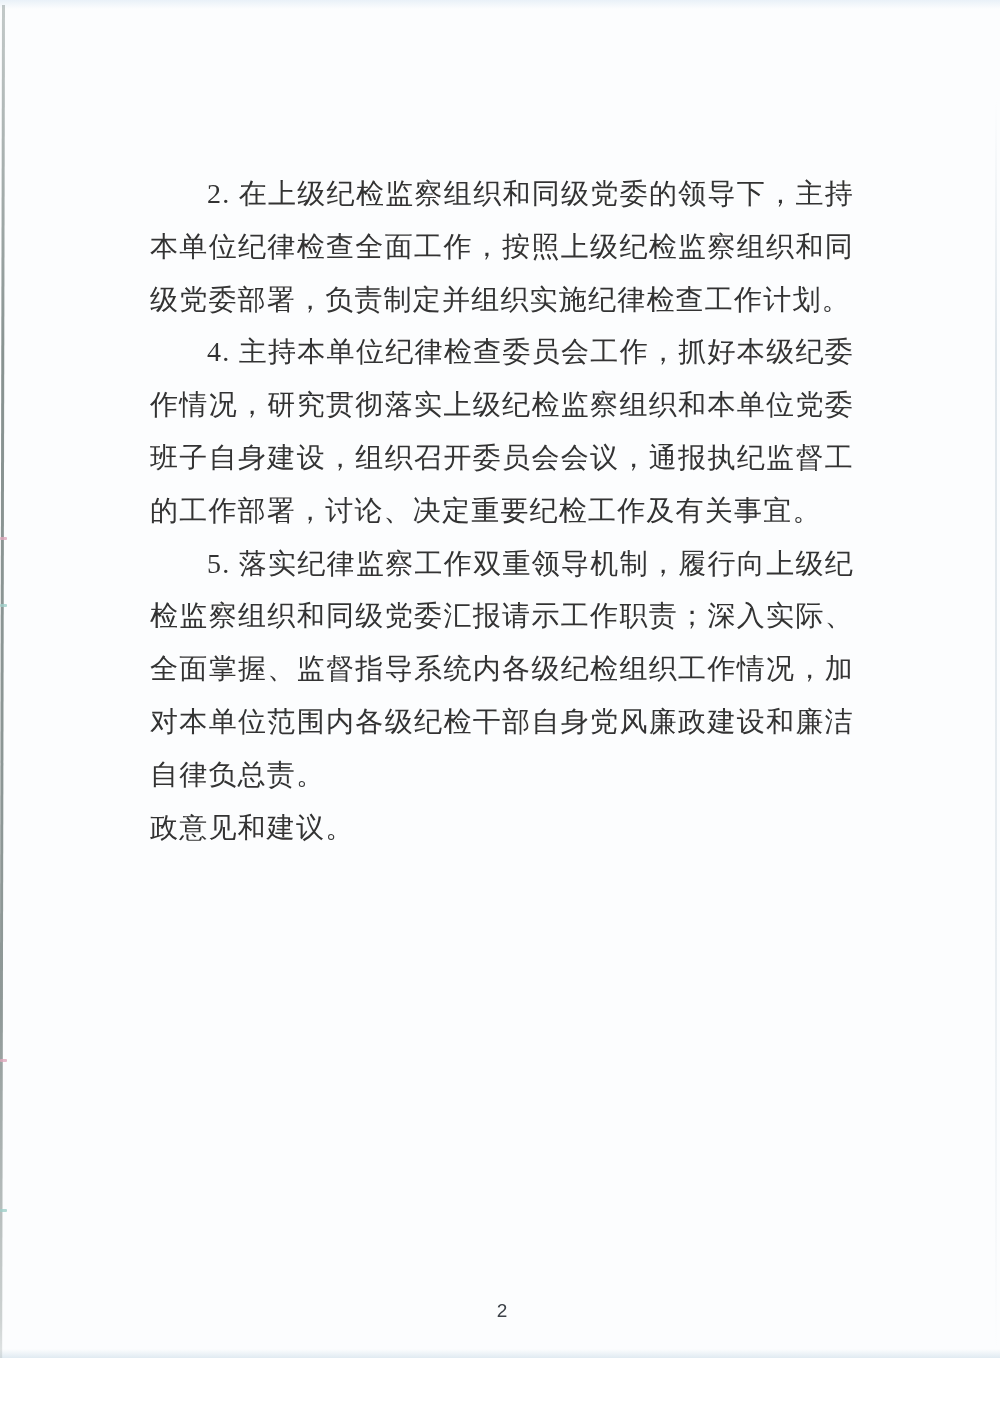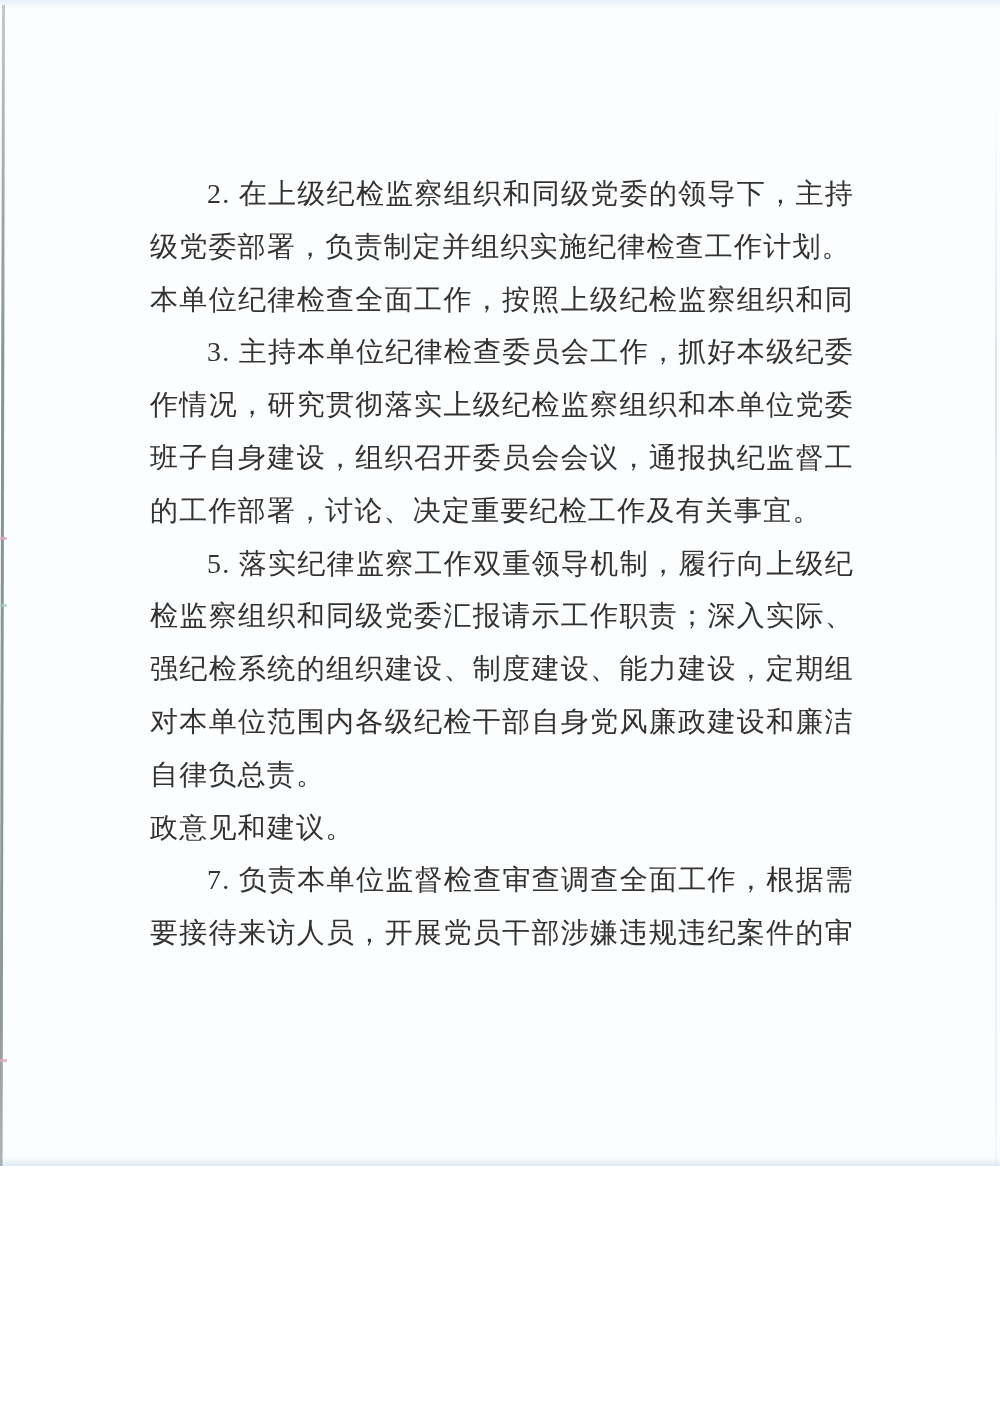--- a/index.html
+++ b/index.html
@@ -3,21 +3,21 @@
 <meta charset="utf-8">
 <style>
   html, body {
     margin: 0;
     padding: 0;
     background: #ffffff;
   }
   .paper {
     position: relative;
     width: 1000px;
-    height: 1166px;
+    height: 1358px;
     background: var(--paper-bg, #fcfdfe);
     overflow: hidden;
     font-family: "Liberation Serif", "DejaVu Serif", serif;
   }
   
   .top-strip {
     position: absolute;
     left: 0; top: 0;
     width: 100%; height: 9px;
     background: linear-gradient(to bottom, #e9f1f8, rgba(255,255,255,0));
@@ -109,39 +109,35 @@
   <div id="ticks">
       <div class="tick tick-pink" style="top: 537px;"></div>
       <div class="tick tick-teal" style="top: 604px;"></div>
       <div class="tick tick-pink" style="top: 1059px;"></div>
       <div class="tick tick-teal" style="top: 1209px;"></div>
     </div>
 
   <main class="content" id="doc-body">
       <div class="paragraph">
         <div class="line first">2. 在上级纪检监察组织和同级党委的领导下，主持</div>
+        <div class="line">本单位纪律检查全面工作，按照上级纪检监察组织和同</div>
         <div class="line last">级党委部署，负责制定并组织实施纪律检查工作计划。</div>
-        <div class="line">本单位纪律检查全面工作，按照上级纪检监察组织和同</div>
       </div>
       <div class="paragraph">
-        <div class="line first">3. 主持本单位纪律检查委员会工作，抓好本级纪委</div>
+        <div class="line first">4. 主持本单位纪律检查委员会工作，抓好本级纪委</div>
         <div class="line">作情况，研究贯彻落实上级纪检监察组织和本单位党委</div>
         <div class="line">班子自身建设，组织召开委员会会议，通报执纪监督工</div>
         <div class="line last">的工作部署，讨论、决定重要纪检工作及有关事宜。</div>
       </div>
       <div class="paragraph">
         <div class="line first">5. 落实纪律监察工作双重领导机制，履行向上级纪</div>
         <div class="line">检监察组织和同级党委汇报请示工作职责；深入实际、</div>
-        <div class="line">强纪检系统的组织建设、制度建设、能力建设，定期组</div>
+        <div class="line">全面掌握、监督指导系统内各级纪检组织工作情况，加</div>
         <div class="line">对本单位范围内各级纪检干部自身党风廉政建设和廉洁</div>
         <div class="line last">自律负总责。</div>
       </div>
       <div class="paragraph">
         <div class="line last">政意见和建议。</div>
-      </div>
-      <div class="paragraph">
-        <div class="line first">7. 负责本单位监督检查审查调查全面工作，根据需</div>
-        <div class="line last cont">要接待来访人员，开展党员干部涉嫌违规违纪案件的审</div>
       </div>
     </main>
 
   <div class="pagenum">2</div>
 </div>
 
 </body></html>

